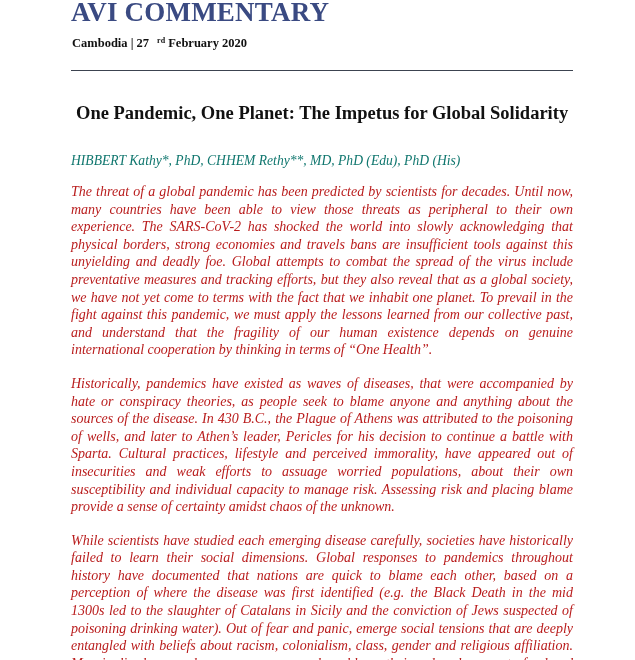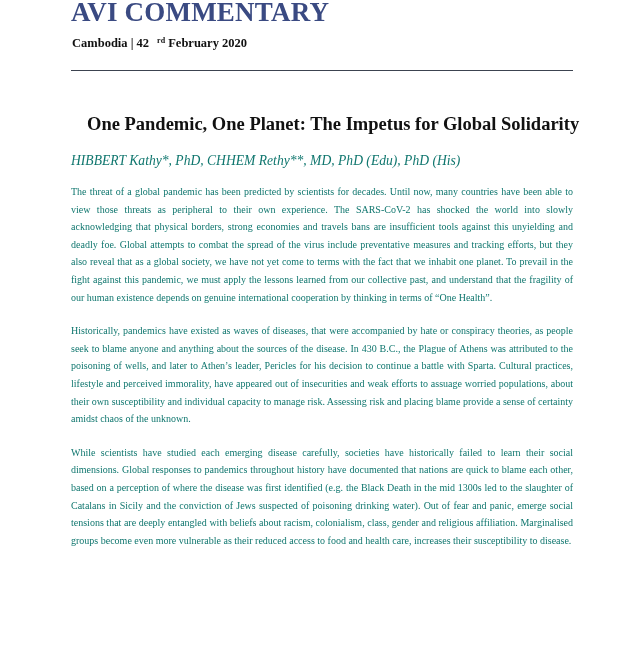--- a/index.html
+++ b/index.html
@@ -62,21 +62,21 @@
     .title {
       position: absolute;
       left: 71px;
       top: 97px;
       width: 510px;
       font-family: "Liberation Serif", serif;
       font-weight: bold;
       font-size: 18.5px;
       line-height: 23px;
       color: #111111;
-      margin: 16px;
+      margin: 5px;
     }
     .authors {
       position: absolute;
       left: 71px;
       top: 153px;
       font-family: "Liberation Serif", serif;
       font-style: italic;
       font-size: 13.6px;
       line-height: 16px;
       color: #0f766e;
@@ -84,33 +84,34 @@
     }
     .body {
       position: absolute;
       left: 71px;
       top: 183px;
       width: 502px;
     }
     .body p {
       margin: 0 0 16px 0;
       font-family: "Liberation Serif", serif;
-      font-size: 10px;
+      font-size: 14px;
       line-height: 17.6px;
       text-align: justify;
-      color: #0f766e;
+      color: #b91c1c;
+      font-style: italic;
     }
   </style>
 </head>
 <body>
 
 <div class="page">
   <div class="masthead">AVI COMMENTARY</div>
 
-  <div class="dateline"><span>Cambodia | 42</span><sup>rd</sup><span> February 2020</span></div>
+  <div class="dateline"><span>Cambodia | 27</span><sup>rd</sup><span> February 2020</span></div>
 
   <div class="rule"></div>
 
   <h1 class="title">One Pandemic, One Planet: The Impetus for Global Solidarity</h1>
 
   <div class="authors">HIBBERT Kathy*, PhD, CHHEM Rethy**, MD, PhD (Edu), PhD (His)</div>
 
   <div class="body">
     <p>The threat of a global pandemic has been predicted by scientists for decades. Until now, many countries have been able to view those threats as peripheral to their own experience. The SARS-CoV-2 has shocked the world into slowly acknowledging that physical borders, strong economies and travels bans are insufficient tools against this unyielding and deadly foe. Global attempts to combat the spread of the virus include preventative measures and tracking efforts, but they also reveal that as a global society, we have not yet come to terms with the fact that we inhabit one planet. To prevail in the fight against this pandemic, we must apply the lessons learned from our collective past, and understand that the fragility of our human existence depends on genuine international cooperation by thinking in terms of “One Health”.</p>
     <p>Historically, pandemics have existed as waves of diseases, that were accompanied by hate or conspiracy theories, as people seek to blame anyone and anything about the sources of the disease. In 430 B.C., the Plague of Athens was attributed to the poisoning of wells, and later to Athen’s leader, Pericles for his decision to continue a battle with Sparta. Cultural practices, lifestyle and perceived immorality, have appeared out of insecurities and weak efforts to assuage worried populations, about their own susceptibility and individual capacity to manage risk. Assessing risk and placing blame provide a sense of certainty amidst chaos of the unknown.</p>

